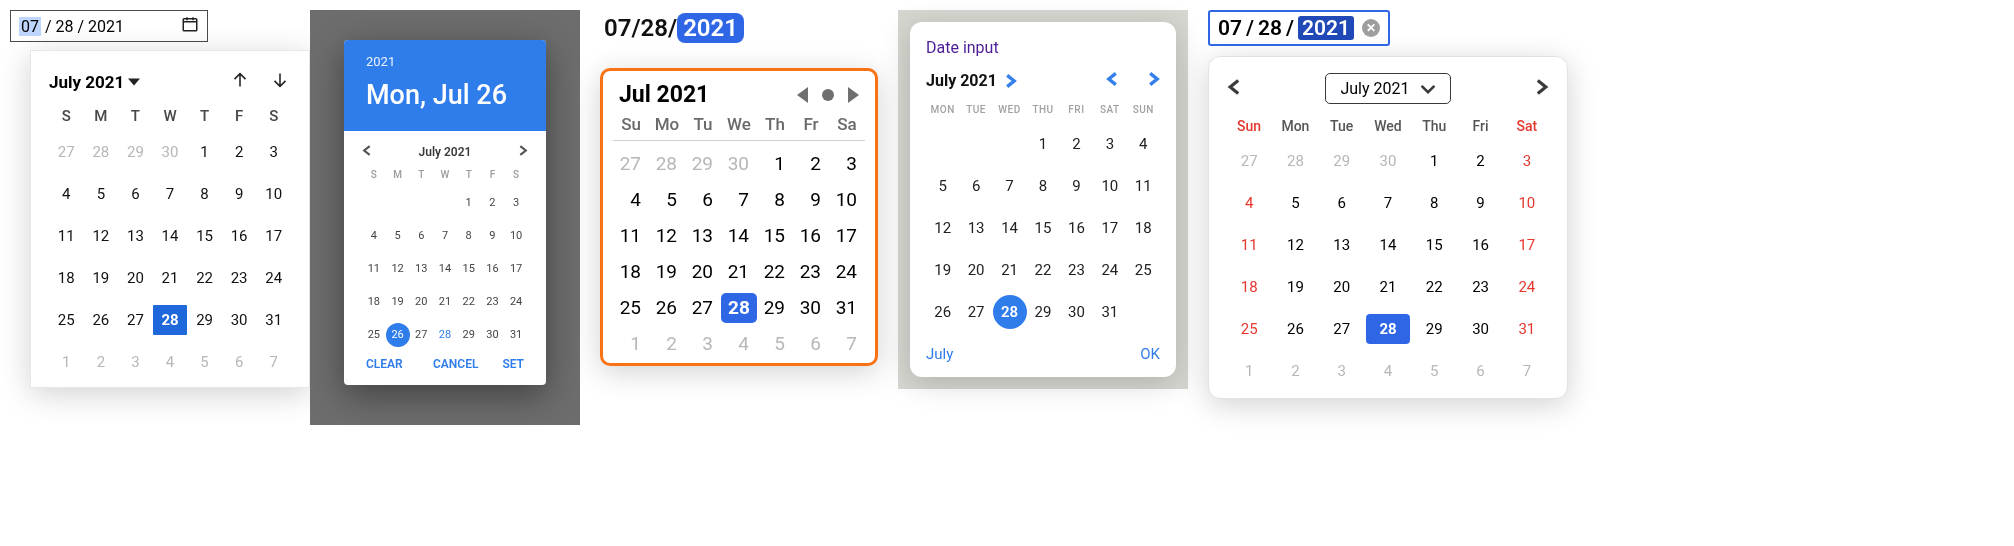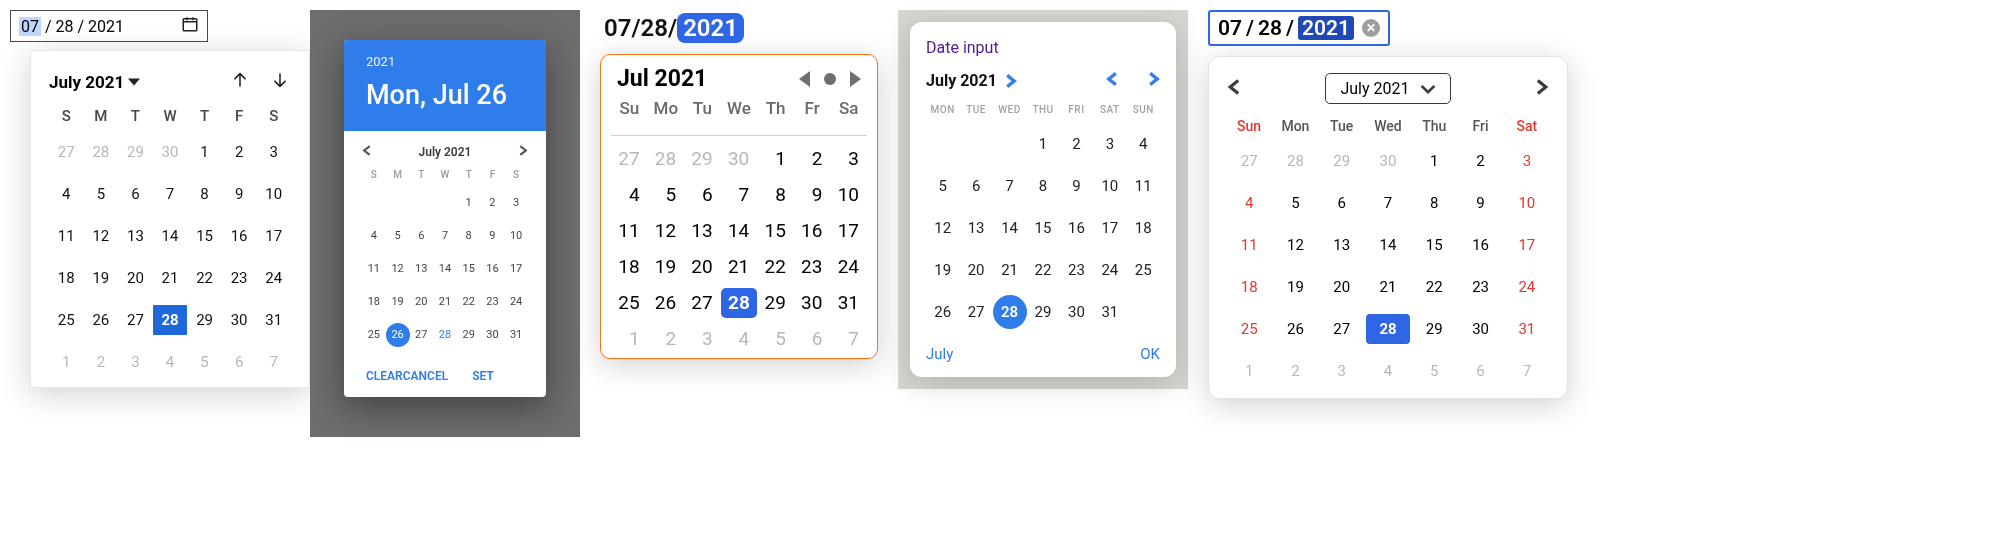--- a/index.html
+++ b/index.html
@@ -43,37 +43,37 @@
 #p2 .banner .big{font-size:27px;font-weight:500;margin-top:10px}
 #p2 .body{padding:10px 18px 14px}
 #p2 .mh{display:flex;align-items:center;justify-content:space-between;font-size:12px;font-weight:600;color:#3b3b3b;margin:4px 0 10px}
 #p2 .mh svg{width:11px;height:11px;stroke:#555;stroke-width:2;fill:none}
 #p2 .cal-grid{row-gap:13px}
 #p2 .hd{font-size:10px;color:#9c9c9c}
 #p2 .d{font-size:11px;color:#444;height:20px;line-height:20px;position:relative}
 #p2 .d.sel::before{content:"";position:absolute;inset:-3px;margin:auto;width:24px;height:24px;border-radius:50%;background:#2f7ceb;z-index:0}
 #p2 .d.sel span{position:relative;color:#fff;z-index:1}
 #p2 .d.alt{color:#2f7ceb}
-#p2 .actions{display:flex;justify-content:flex-start;align-items:center;padding:0 4px;margin-top:24px;font-size:12px;font-weight:600;color:#2f7ceb}
+#p2 .actions{display:flex;justify-content:space-between;align-items:center;padding:0 4px;margin-top:12px;font-size:12px;font-weight:600;color:#2f7ceb}
 #p2 .actions .right{display:flex;gap:24px}
 
 
 #p3{width:278px}
 #p3 .input{font-size:24px;font-weight:600;color:#111;padding:4px 0 6px 4px}
 #p3 .input .y{background:#2f66e6;color:#fff;border-radius:8px;padding:1px 6px}
-#p3 .panel{background:#fff;border:1px solid #f97316;border-radius:10px;box-shadow:var(--panel-shadow);padding:10px 10px 4px;margin-top:6px}
+#p3 .panel{background:#fff;border:3px solid #f97316;border-radius:10px;box-shadow:var(--panel-shadow);padding:10px 10px 4px;margin-top:20px}
 #p3 .hdr{display:flex;align-items:center;justify-content:space-between;padding:0 6px 6px}
 #p3 .hdr .t{font-size:23px;font-weight:700}
 #p3 .hdr .nav{display:flex;align-items:center;gap:14px}
 #p3 .nav .dot{width:12px;height:12px;border-radius:50%;background:#6f6f6f}
 #p3 .nav .tri{width:0;height:0;border-top:8px solid transparent;border-bottom:8px solid transparent}
 #p3 .tri.l{border-right:11px solid #6f6f6f}
 #p3 .tri.r{border-left:11px solid #6f6f6f}
 #p3 .cal-grid{row-gap:6px}
-#p3 .hd{font-size:17px;color:#6a6a6a;border-bottom:1px solid #cfcfcf;padding-bottom:17px;margin-bottom:2px}
+#p3 .hd{font-size:17px;color:#6a6a6a;border-bottom:1px solid #cfcfcf;padding-bottom:6px;margin-bottom:2px}
 #p3 .d{font-size:19px;text-align:right;padding-right:8px;height:30px;line-height:30px}
 #p3 .d.sel{background:#2f66e6;color:#fff;border-radius:5px;font-weight:700;text-align:center;padding-right:0}
 
 
 #p4{width:290px;background:#d7d7d2;padding:12px}
 #p4 .panel{background:#fff;border-radius:12px;box-shadow:var(--panel-shadow);padding:16px 16px 14px}
 #p4 .label{font-size:16px;color:#4c1d95;margin-bottom:14px}
 #p4 .hdr{display:flex;align-items:center;justify-content:space-between;margin-bottom:14px}
 #p4 .hdr .t{font-size:16px;font-weight:700;color:#111;display:flex;align-items:center;gap:6px}
 #p4 .hdr .t svg,#p4 .nav svg{width:14px;height:14px;stroke:#357fec;stroke-width:2.4;fill:none}

